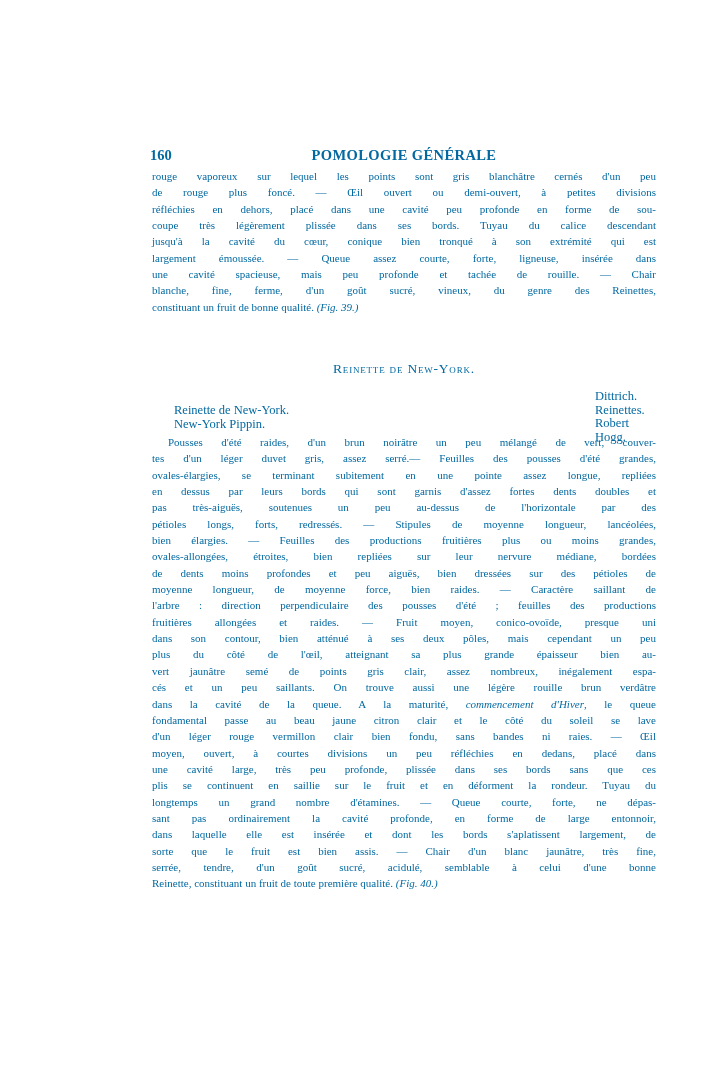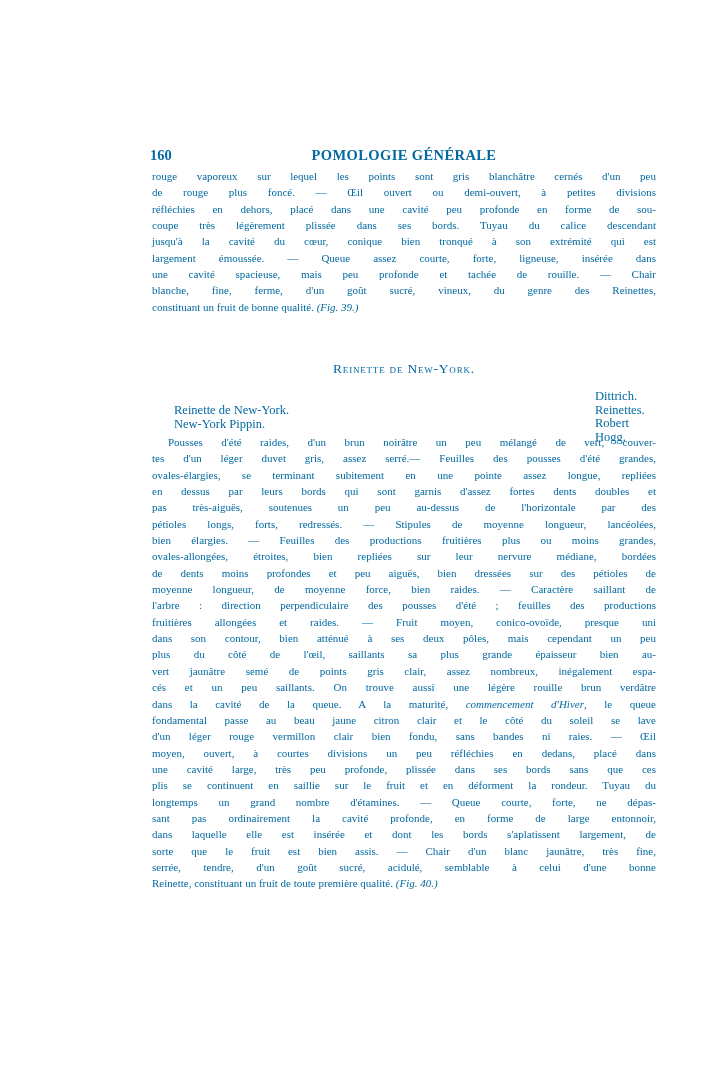--- a/index.html
+++ b/index.html
@@ -71,21 +71,21 @@
     <span class="line">en dessus par leurs bords qui sont garnis d'assez fortes dents doubles et</span>
     <span class="line">pas très-aiguës, soutenues un peu au-dessus de l'horizontale par des</span>
     <span class="line">pétioles longs, forts, redressés. — Stipules de moyenne longueur, lancéolées,</span>
     <span class="line">bien élargies. — Feuilles des productions fruitières plus ou moins grandes,</span>
     <span class="line">ovales-allongées, étroites, bien repliées sur leur nervure médiane, bordées</span>
     <span class="line">de dents moins profondes et peu aiguës, bien dressées sur des pétioles de</span>
     <span class="line">moyenne longueur, de moyenne force, bien raides. — Caractère saillant de</span>
     <span class="line">l'arbre : direction perpendiculaire des pousses d'été ; feuilles des productions</span>
     <span class="line">fruitières allongées et raides. — Fruit moyen, conico-ovoïde, presque uni</span>
     <span class="line">dans son contour, bien atténué à ses deux pôles, mais cependant un peu</span>
-    <span class="line">plus du côté de l'œil, saillants sa plus grande épaisseur bien au-</span>
+    <span class="line">plus du côté de l'œil, atteignant sa plus grande épaisseur bien au-</span>
     <span class="line">vert jaunâtre semé de points gris clair, assez nombreux, inégalement espa-</span>
     <span class="line">cés et un peu saillants. On trouve aussi une légère rouille brun verdâtre</span>
     <span class="line"><span>dans la cavité de la queue. A la maturité, </span><em>commencement d'Hiver</em><span>, le queue</span></span>
     <span class="line">fondamental passe au beau jaune citron clair et le côté du soleil se lave</span>
     <span class="line">d'un léger rouge vermillon clair bien fondu, sans bandes ni raies. — Œil</span>
     <span class="line">moyen, ouvert, à courtes divisions un peu réfléchies en dedans, placé dans</span>
     <span class="line">une cavité large, très peu profonde, plissée dans ses bords sans que ces</span>
     <span class="line">plis se continuent en saillie sur le fruit et en déforment la rondeur. Tuyau du</span>
     <span class="line">longtemps un grand nombre d'étamines. — Queue courte, forte, ne dépas-</span>
     <span class="line">sant pas ordinairement la cavité profonde, en forme de large entonnoir,</span>

